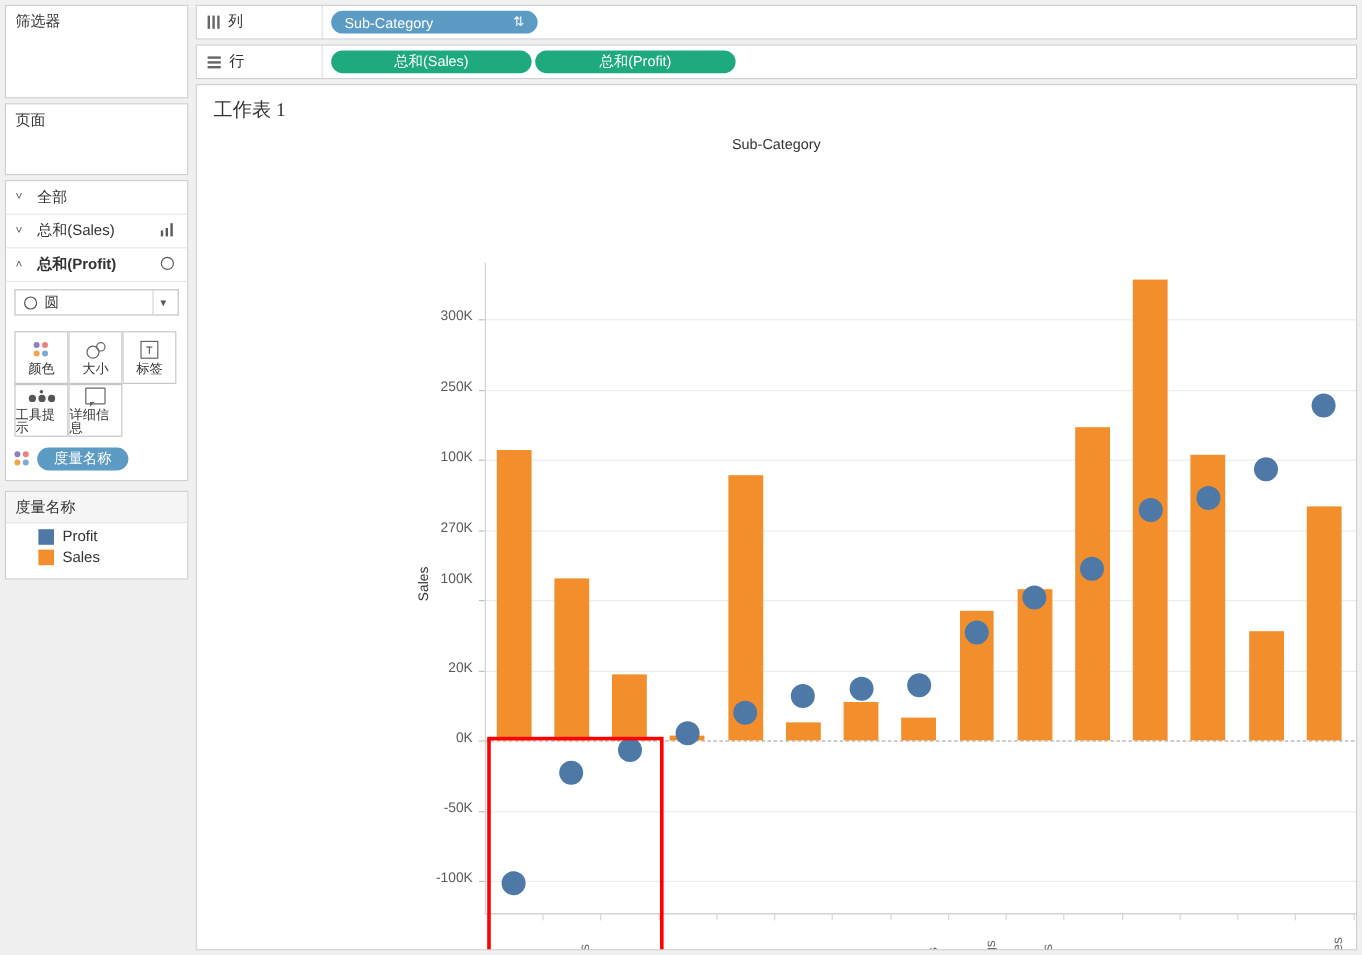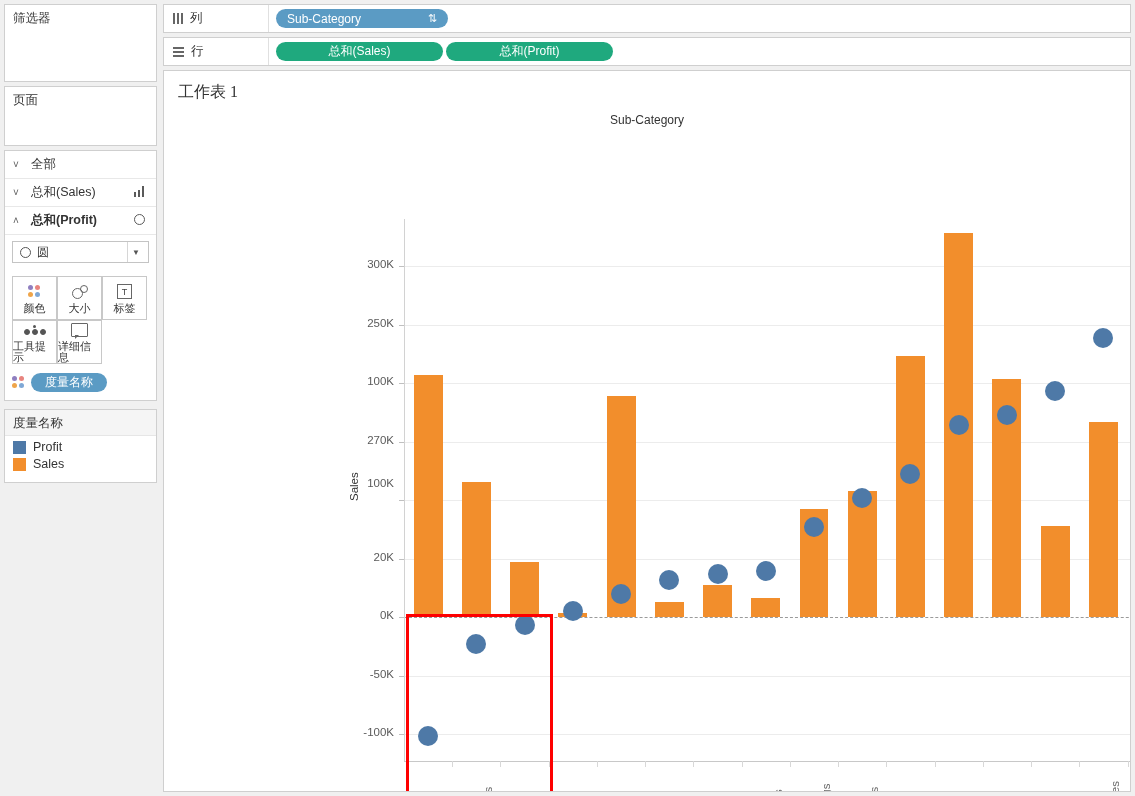--- a/index.html
+++ b/index.html
@@ -57,21 +57,21 @@
   .det-row{display:flex;gap:2px;}
   .det-row u{display:block;width:4px;height:4px;border:1px solid #555;border-radius:50%;}
   .tip-ico{width:15px;height:12px;border:1.2px solid #666;position:relative;border-radius:1px;}
   .tip-ico:after{content:"";position:absolute;left:3px;top:11px;border-left:4px solid #666;border-bottom:4px solid transparent;}
 
   .pill-row{display:flex;align-items:center;gap:6px;margin-top:9px;}
   .pill-blue{background:#5b9bc4;color:#fff;border-radius:10px;height:19px;padding:0 14px;display:flex;align-items:center;font-size:12px;}
 
   .legend-card{margin-top:4px;}
   .legend-title{font-size:12.5px;color:#333;padding:5px 8px 3px 8px;background:#f5f5f5;border-bottom:1px solid #e6e6e6;}
-  .legend-items{padding:4px 8px 8px 8px;}
+  .legend-items{padding:4px 8px 8px 8px;margin-left:19px;}
   .legend-item{display:flex;align-items:center;gap:7px;margin-bottom:3px;font-size:12.5px;color:#333;}
   .swatch{width:13px;height:13px;display:block;}
 
   
   .rightcol{flex:1;display:flex;flex-direction:column;padding:4px 4px 4px 3px;box-sizing:border-box;gap:4px;min-width:0;}
   .shelf{background:#fff;border:1px solid #cfcfcf;height:29px;display:flex;align-items:center;box-sizing:border-box;}
   .shelf-label{width:105px;flex:0 0 105px;display:flex;align-items:center;gap:7px;padding-left:9px;border-right:1px solid #e0e0e0;height:100%;box-sizing:border-box;color:#333;font-size:12.5px;}
   .shelf-drop{flex:1;display:flex;align-items:center;gap:3px;padding-left:7px;height:100%;}
   .pill{height:19px;border-radius:10px;display:flex;align-items:center;color:#fff;font-size:12px;padding:0 11px;white-space:nowrap;}
   .pill.blue{background:#5b9bc4;min-width:150px;justify-content:space-between;}

